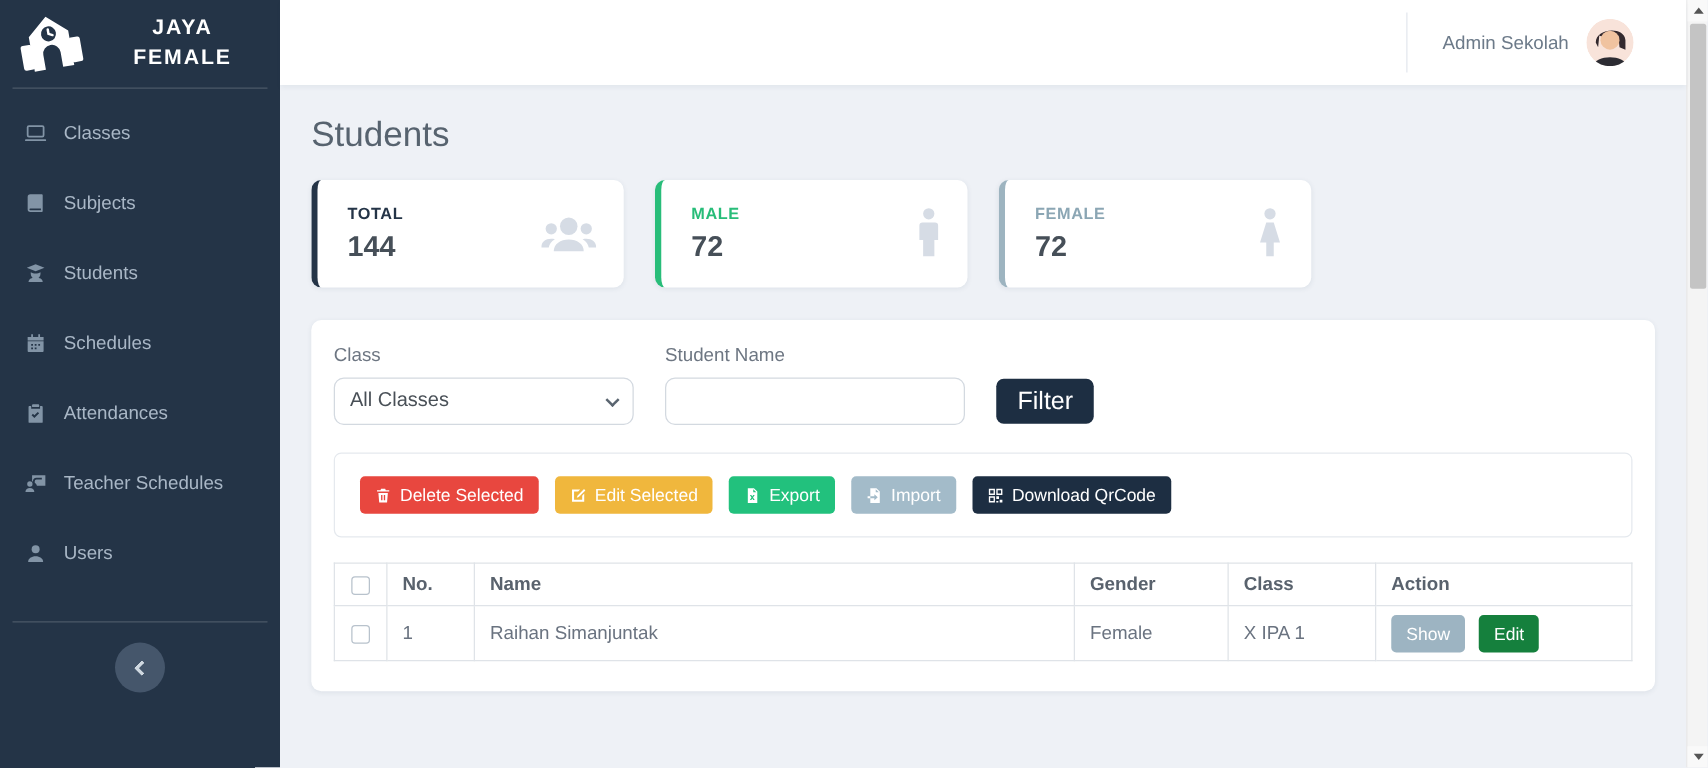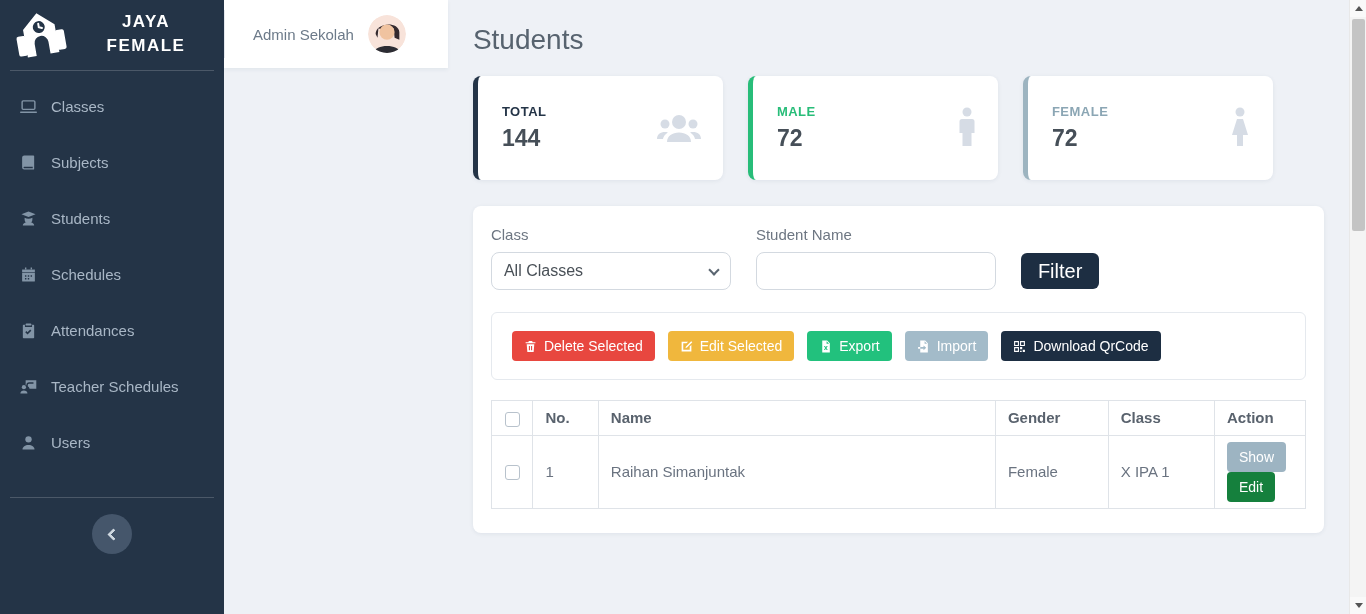--- a/index.html
+++ b/index.html
@@ -13,33 +13,33 @@
   .brand-text { color:#ffffff; font-weight:bold; font-size:17px; letter-spacing:1.5px; text-align:center; line-height:1.4; flex:1; }
   .sb-divider { border-top:1px solid rgba(255,255,255,0.18); margin:0 10px; }
   .nav { list-style:none; padding:8px 0; flex:1; }
   .nav-item { display:flex; align-items:center; height:56px; padding:0 20px; font-size:15px; cursor:pointer; color:#a9b7c6; }
   .nav-item .icon { width:17px; height:17px; margin-right:14px; color:#8294a6; flex:none; }
   .collapse-wrap { padding:16px 0 60px 0; }
   .collapse-btn { width:40px; height:40px; border-radius:50%; background:#45566b; border:none; margin-left:92px; display:flex; align-items:center; justify-content:center; cursor:pointer; }
   .chev-left { width:9px; height:9px; border-left:3px solid #cfd8e0; border-bottom:3px solid #cfd8e0; transform:rotate(45deg); margin-left:3px; border-radius:1px; }
 
   
-  .main { flex:1; display:flex; flex-direction:row; margin-right:17px; }
+  .main { flex:1; display:flex; flex-direction:column; margin-right:17px; }
   .topbar { height:68px; background:#ffffff; display:flex; align-items:center; justify-content:flex-end; box-shadow:0 2px 4px rgba(40,60,90,0.06); position:relative; z-index:2; }
   .topbar-divider { width:1px; height:48px; background:#e4e8ee; margin-right:28px; }
   .user-menu { display:flex; align-items:center; margin-right:42px; cursor:pointer; }
   .user-name { color:#6c7a89; font-size:15px; margin-right:14px; }
   .avatar { width:38px; height:38px; border-radius:50%; overflow:hidden; flex:none; }
 
   .content { flex:1; padding:24px 25px 0 25px; overflow:hidden; }
   .page-title { font-size:28px; color:#57636f; font-weight:500; margin-bottom:20px; }
 
   
   .cards { display:flex; gap:25px; margin-bottom:26px; }
-  .card { width:250px; height:104px; background:#ffffff; border-radius:8px; box-shadow:0 1px 4px rgba(40,60,90,0.08); border-left:5px solid #ccc; display:flex; align-items:center; justify-content:space-between; padding:0 22px 0 24px; }
+  .card { width:250px; height:86px; background:#ffffff; border-radius:8px; box-shadow:0 1px 4px rgba(40,60,90,0.08); border-left:5px solid #ccc; display:flex; align-items:center; justify-content:space-between; padding:0 22px 0 24px; }
   .card.total { border-left-color:#243447; }
   .card.male { border-left-color:#28bd79; }
   .card.female { border-left-color:#9db4c0; }
   .card-label { font-size:13px; font-weight:bold; letter-spacing:0.5px; margin-bottom:6px; }
   .card.total .card-label { color:#243447; }
   .card.male .card-label { color:#28bd79; }
   .card.female .card-label { color:#8ba6b4; }
   .card-value { font-size:23px; font-weight:bold; color:#464f58; }
   .card-icon { color:#d6dce5; flex:none; }
 

